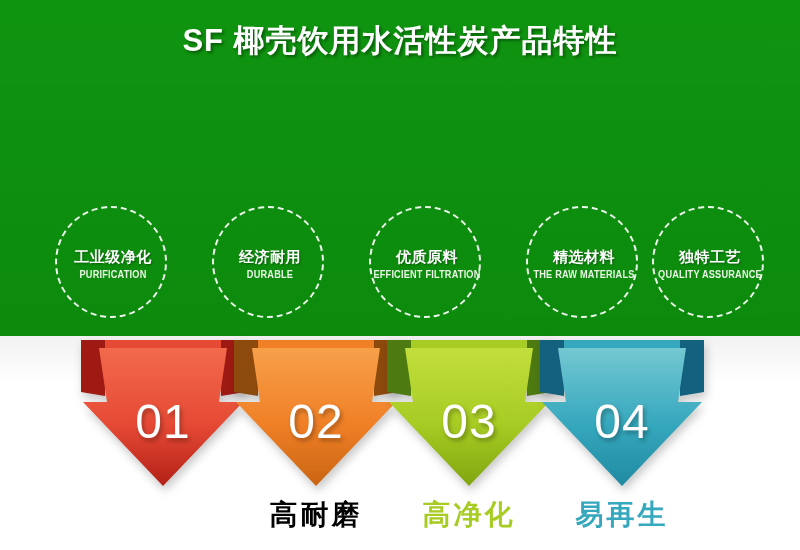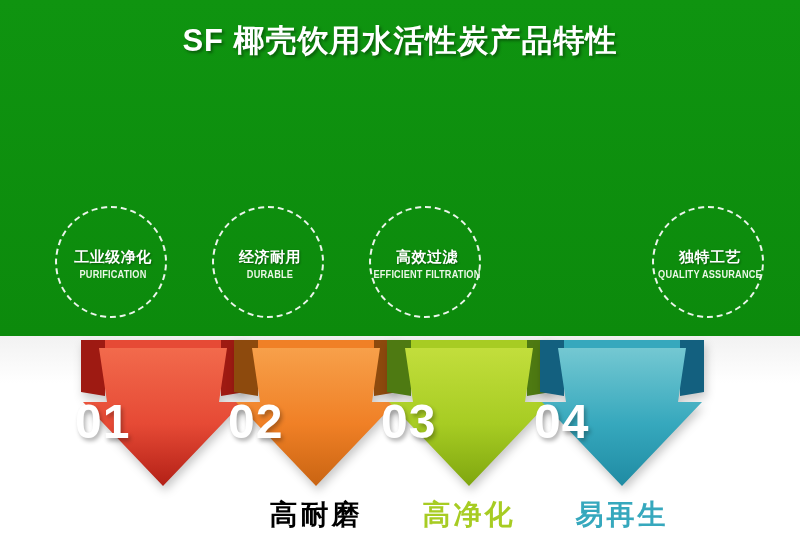--- a/index.html
+++ b/index.html
@@ -68,22 +68,22 @@
   }
 
   
   .arrow-wrap{position:absolute;top:336px;width:176px;height:214px;}
   .a0{left:75px;} .a1{left:228px;} .a2{left:381px;} .a3{left:534px;}
 
   .arrow-svg{position:absolute;left:0;top:4px;width:176px;height:148px;
     filter:drop-shadow(2px 5px 5px rgba(0,0,0,.22));}
 
   .arrow-num{
-    position:absolute;left:0;top:62px;width:176px;
-    color:#ffffff;font-size:48px;font-weight:bold;letter-spacing:1px;
+    position:absolute;left:0;top:62px;width:176px;text-align:center;
+    color:#ffffff;font-size:48px;font-weight:normal;letter-spacing:1px;
     text-shadow:2px 3px 4px rgba(0,0,0,.30);line-height:1;
     pointer-events:none;
   }
   .arrow-label{
     position:absolute;left:-10px;top:160px;width:196px;text-align:center;
     font-size:28px;font-weight:bold;letter-spacing:3px;white-space:nowrap;
   }
 </style>
 </head>
 <body>
@@ -98,22 +98,26 @@
     <div class="circles">
       <div class="circle c0">
         <div class="cn">工业级净化</div>
         <div class="en">PURIFICATION</div>
       </div>
       <div class="circle c1">
         <div class="cn">经济耐用</div>
         <div class="en">DURABLE</div>
       </div>
       <div class="circle c2">
-        <div class="cn">高效过滤</div>
+        <div class="cn">优质原料</div>
         <div class="en">EFFICIENT FILTRATION</div>
+      </div>
+      <div class="circle c3">
+        <div class="cn">精选材料</div>
+        <div class="en">THE RAW MATERIALS</div>
       </div>
       <div class="circle c4">
         <div class="cn">独特工艺</div>
         <div class="en">QUALITY ASSURANCE</div>
       </div>
     </div>
   </div>
 
   <div class="bottom"></div>
 

